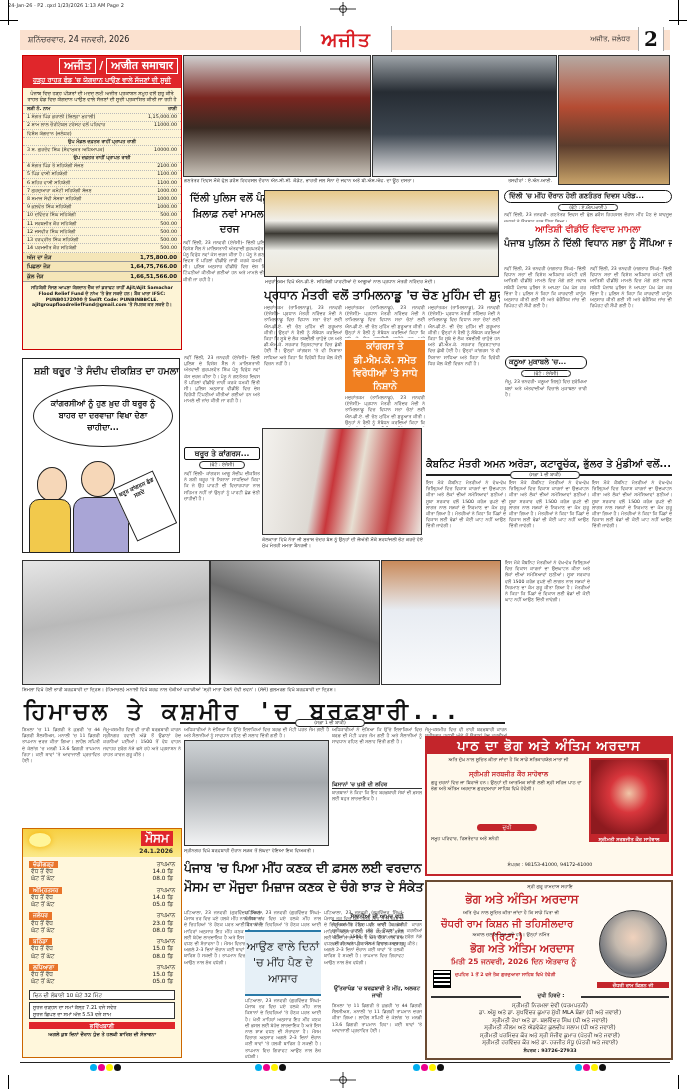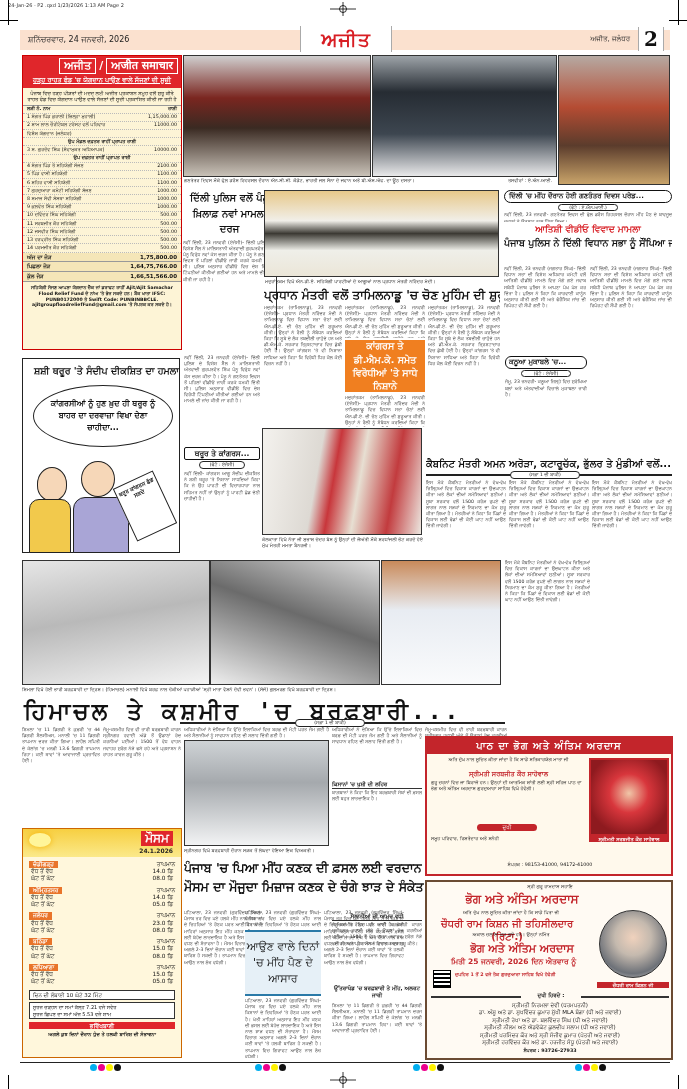--- a/index.html
+++ b/index.html
@@ -65,21 +65,21 @@
   .w-city { margin: 4px 6px 0; }
   .w-city-head { display: flex; justify-content: space-between; font-size: 5.8px; }
   .w-city-name { background: #e9742a; color: #fff; padding: 0 4px; font-weight: bold; }
   .w-row { display: flex; justify-content: space-between; font-size: 5.8px; padding: 0 2px; }
   .w-extra { margin: 4px 6px 0; border: 1px solid #333; font-size: 5.5px; padding: 1px 3px; background: #fff; }
   .w-alert { margin: 3px 6px 0; background: #e0262b; color: #fff; text-align: center; font-size: 6px; font-weight: bold; }
   .w-alert-text { margin: 2px 6px; font-size: 5px; text-align: center; font-weight: bold; }
 
   
   .obit1 { left: 425px; top: 736px; width: 248px; height: 140px; border: 2px solid #c3252b; background: #fff9ec; }
-  .obit1-head { height: 16px; background: #c3252b; color: #fff; text-align: center; font-size: 10px; font-weight: bold; letter-spacing: 1px; line-height: 16px; }
+  .obit1-head { height: 16px; background: #c3252b; color: #fff; text-align: center; font-size: 13px; font-weight: bold; letter-spacing: 1px; line-height: 16px; }
   .obit2 { left: 425px; top: 880px; width: 248px; height: 180px; border: 2px solid #6b4b33; background: #fffaf3; }
   .red-text { color: #c3252b; font-weight: bold; }
   .center { text-align: center; }
   .small { font-size: 4.8px; }
   .snow-headline { font-size: 23px; font-weight: bold; letter-spacing: 3px; color: #111; white-space: nowrap; font-family: "DejaVu Sans Mono", monospace; }
   .cmyk { display: inline-block; width: 7px; height: 7px; border-radius: 50%; margin-right: 1px; }
 </style>
 </head>
 <body>
 

